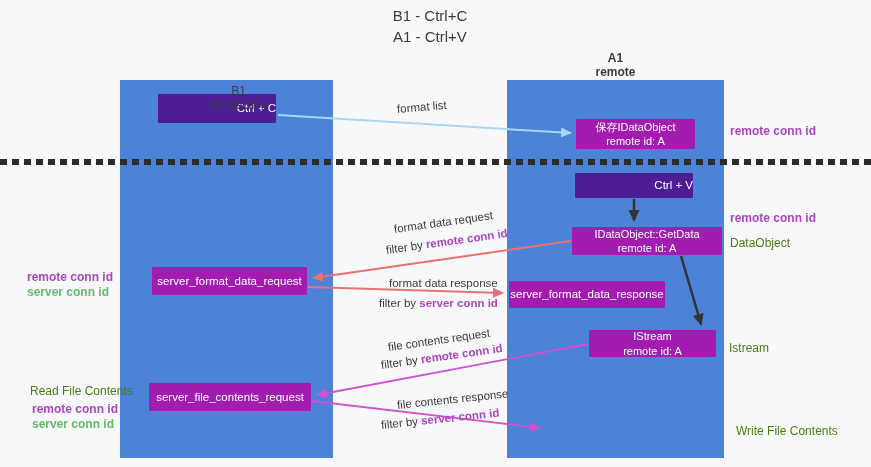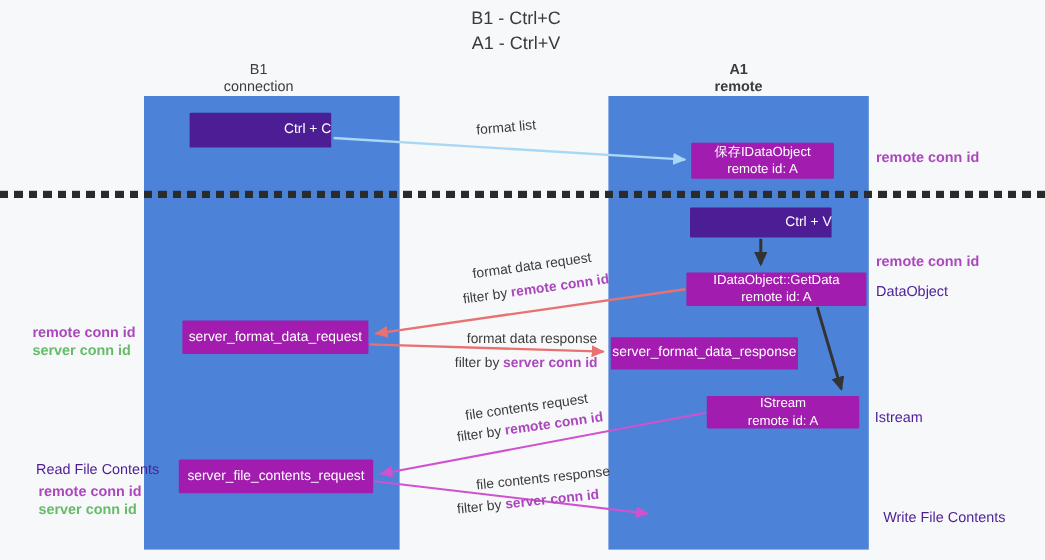--- a/index.html
+++ b/index.html
@@ -28,33 +28,33 @@
 
   .flow-label{position:absolute;font-size:11.5px;color:#3c3c3c;white-space:nowrap;z-index:15;}
   .rot-8{transform:rotate(-8deg);transform-origin:left center;}
   .rot-6{transform:rotate(-6deg);transform-origin:left center;}
   .rot-5{transform:rotate(-5deg);transform-origin:left center;}
   .id-purple{color:#ab47bc;font-weight:700;}
 
   .margin-label{position:absolute;font-size:12px;white-space:nowrap;z-index:15;}
   .m-purple{color:#ab47bc;font-weight:700;}
   .m-green{color:#66bb6a;font-weight:700;}
-  .m-plain{color:#4c1d95;}
+  .m-plain{color:#4d7c0f;}
 </style>
 </head>
 <body>
 
 <div class="stage">
 
   <div class="title">
     <div>B1 - Ctrl+C</div>
     <div>A1 - Ctrl+V</div>
   </div>
 
-  <div class="lane-header" style="left:109px;width:213px;">
+  <div class="lane-header" style="left:132px;width:213px;margin-top:33px;">
     <div>B1</div>
     <div>connection</div>
   </div>
   <div class="lane-header" style="left:507px;width:217px;font-weight:bold;">
     <div>A1</div>
     <div>remote</div>
   </div>
 
   <div class="lane" style="left:120px;width:213px;"></div>
   <div class="lane" style="left:507px;width:217px;"></div>

